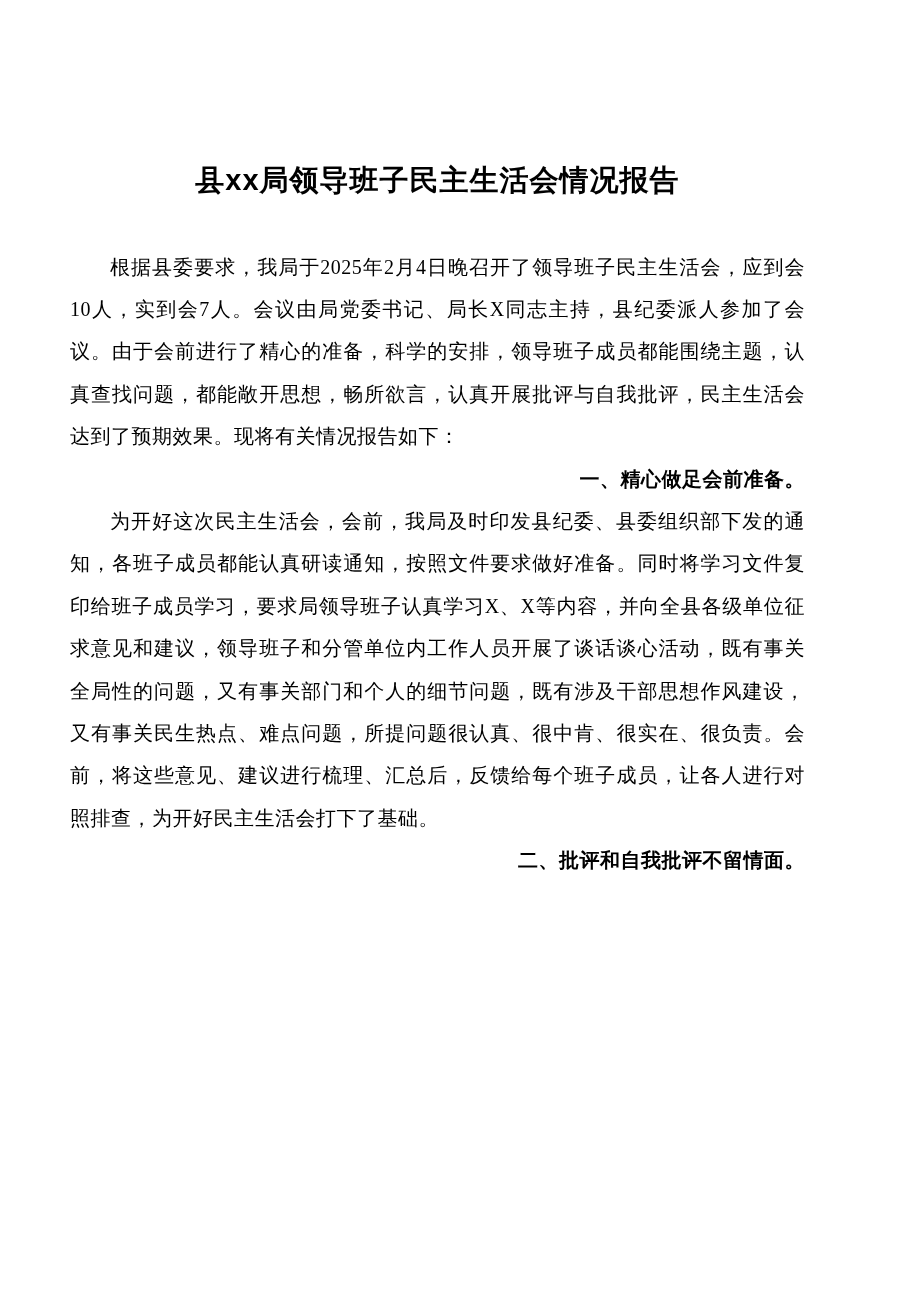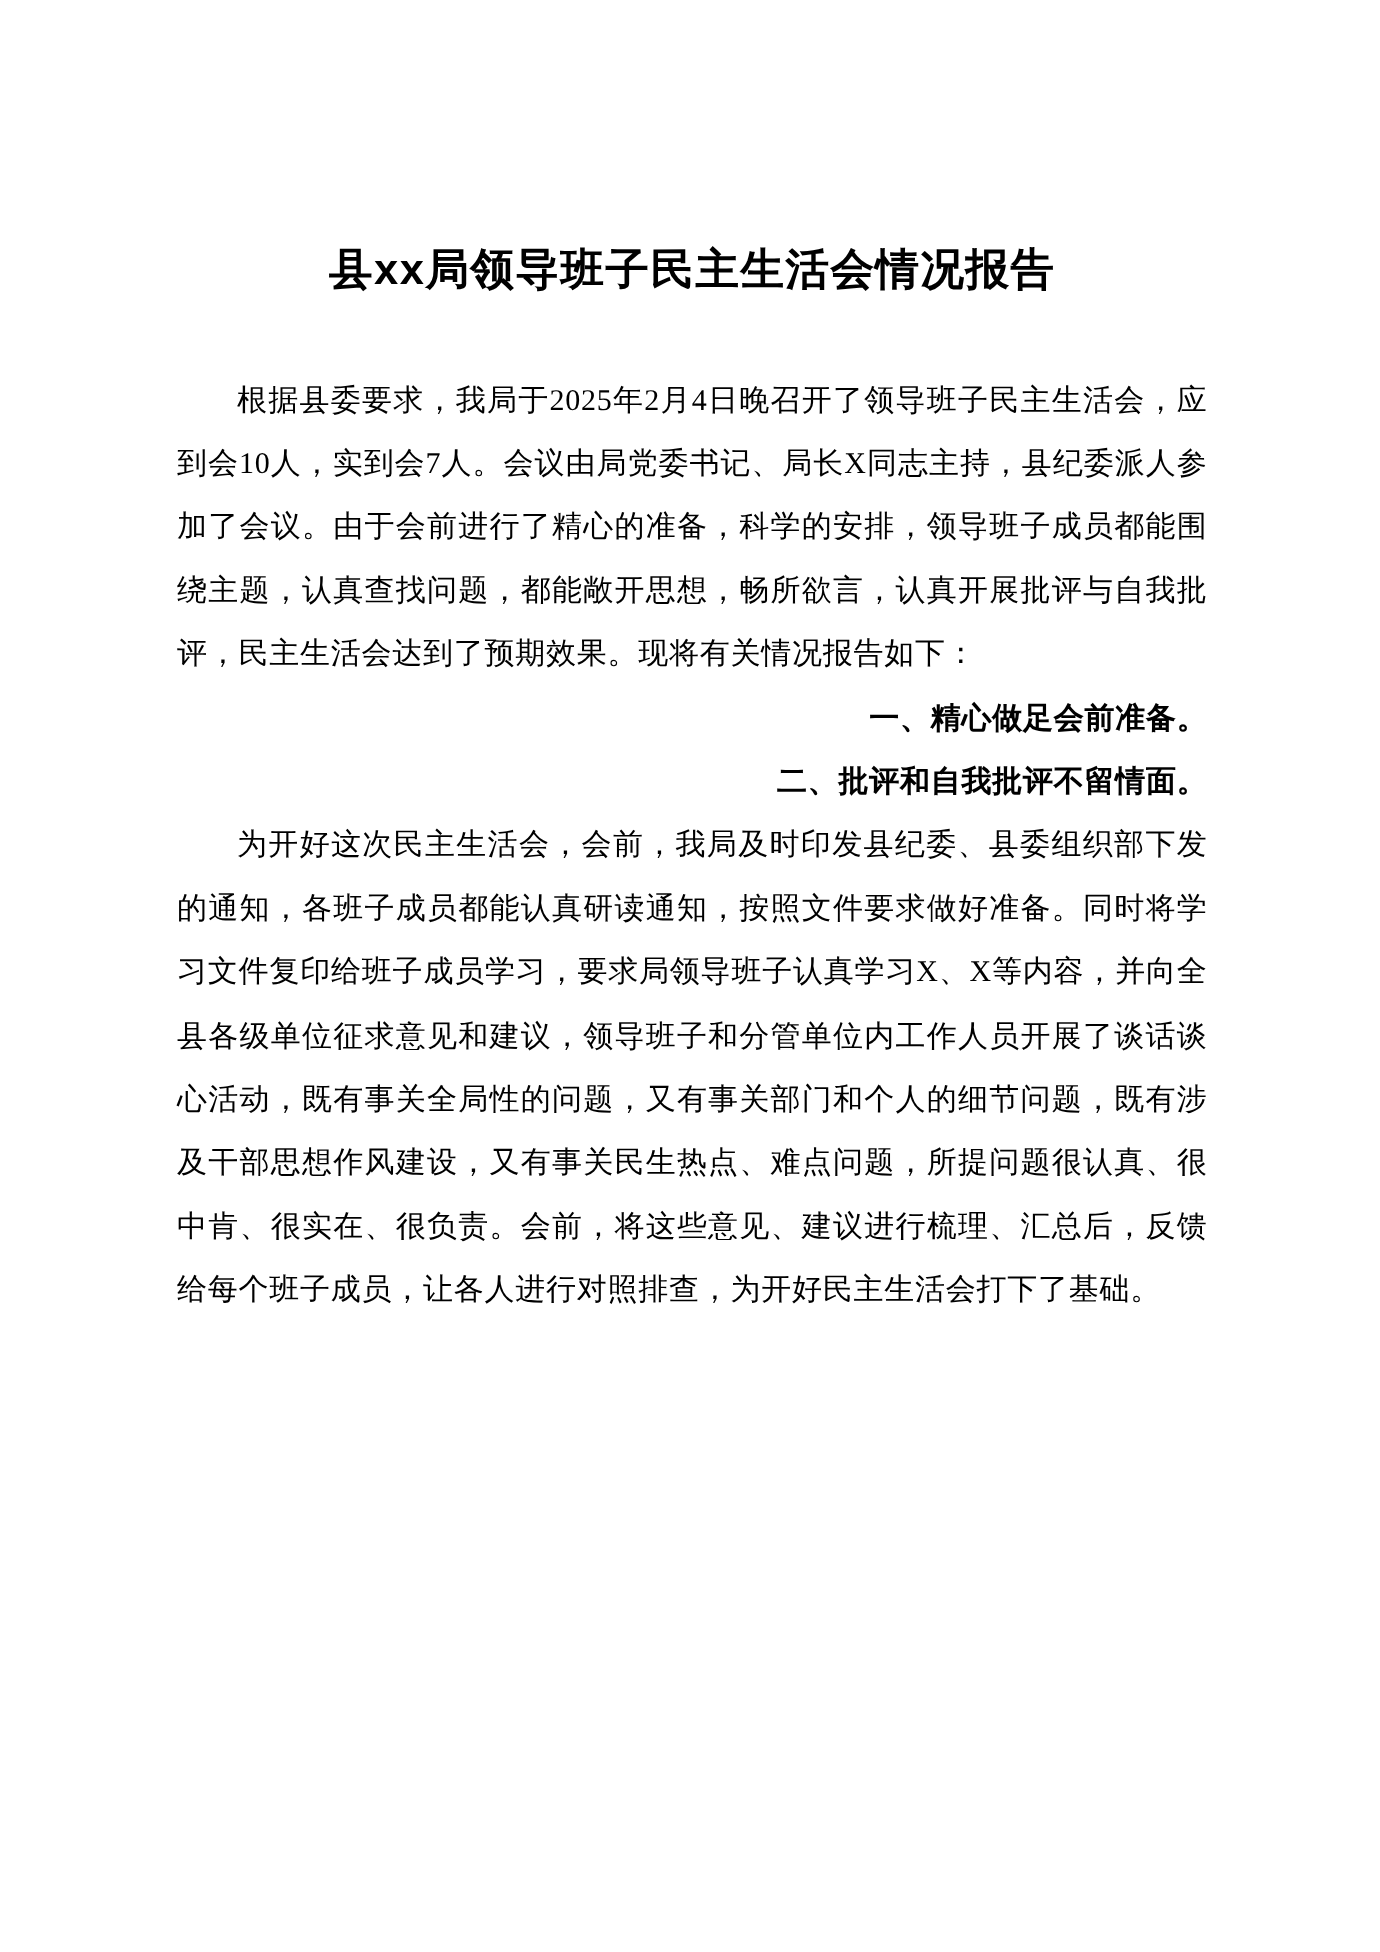--- a/index.html
+++ b/index.html
@@ -10,21 +10,21 @@
   .page {
     position: relative;
     width: 920px;
     height: 1301px;
     margin: 0 auto;
     background: #ffffff;
     overflow: hidden;
     font-family: "Liberation Serif", "DejaVu Serif", serif;
     color: #000000;
     box-sizing: border-box;
-    padding: 162px 115px 0 118px;
+    padding: 162px 115px 0 70px;
   }
   .doc-title {
     margin: 0 0 46px 0;
     text-align: center;
     font-size: 29px;
     font-weight: bold;
     letter-spacing: 1px;
     line-height: 1.3;
     font-family: "Liberation Sans", "DejaVu Sans", sans-serif;
   }
@@ -47,17 +47,17 @@
 </head>
 <body>
 
 <div class="page">
   <h1 class="doc-title">县xx局领导班子民主生活会情况报告</h1>
 
   <p class="para">根据县委要求，我局于2025年2月4日晚召开了领导班子民主生活会，应到会10人，实到会7人。会议由局党委书记、局长X同志主持，县纪委派人参加了会议。由于会前进行了精心的准备，科学的安排，领导班子成员都能围绕主题，认真查找问题，都能敞开思想，畅所欲言，认真开展批评与自我批评，民主生活会达到了预期效果。现将有关情况报告如下：</p>
 
   <p class="para heading">一、精心做足会前准备。</p>
 
+  <p class="para">为开好这次民主生活会，会前，我局及时印发县纪委、县委组织部下发的通知，各班子成员都能认真研读通知，按照文件要求做好准备。同时将学习文件复印给班子成员学习，要求局领导班子认真学习X、X等内容，并向全县各级单位征求意见和建议，领导班子和分管单位内工作人员开展了谈话谈心活动，既有事关全局性的问题，又有事关部门和个人的细节问题，既有涉及干部思想作风建设，又有事关民生热点、难点问题，所提问题很认真、很中肯、很实在、很负责。会前，将这些意见、建议进行梳理、汇总后，反馈给每个班子成员，让各人进行对照排查，为开好民主生活会打下了基础。</p>
+
   <p class="para heading">二、批评和自我批评不留情面。</p>
-
-  <p class="para">为开好这次民主生活会，会前，我局及时印发县纪委、县委组织部下发的通知，各班子成员都能认真研读通知，按照文件要求做好准备。同时将学习文件复印给班子成员学习，要求局领导班子认真学习X、X等内容，并向全县各级单位征求意见和建议，领导班子和分管单位内工作人员开展了谈话谈心活动，既有事关全局性的问题，又有事关部门和个人的细节问题，既有涉及干部思想作风建设，又有事关民生热点、难点问题，所提问题很认真、很中肯、很实在、很负责。会前，将这些意见、建议进行梳理、汇总后，反馈给每个班子成员，让各人进行对照排查，为开好民主生活会打下了基础。</p>
 
 </div>
 
 </body></html>

